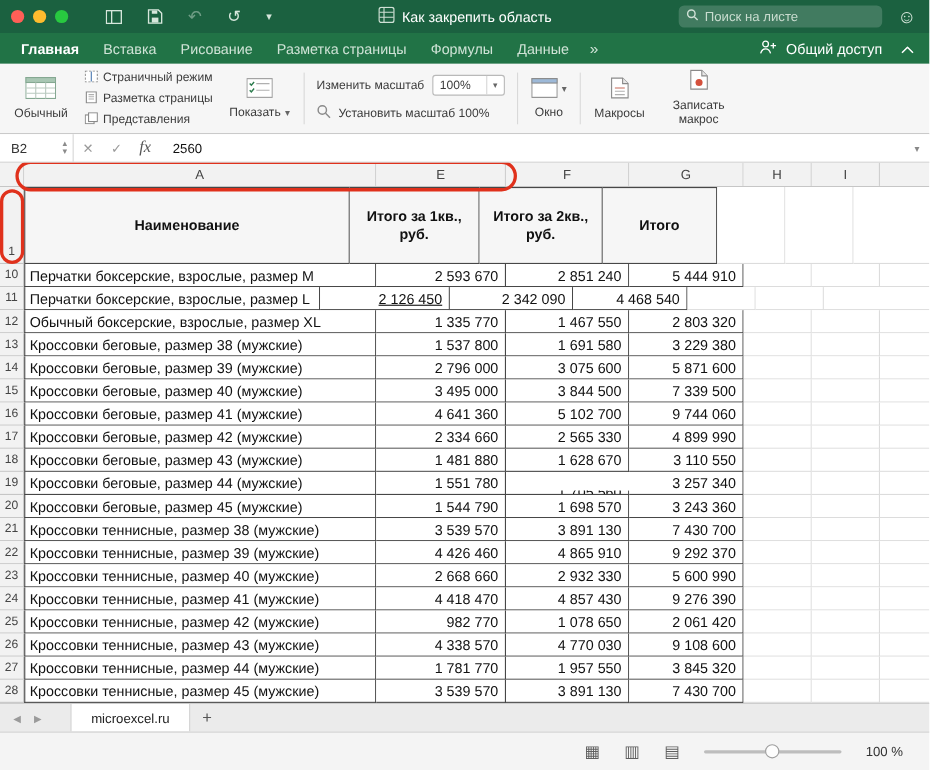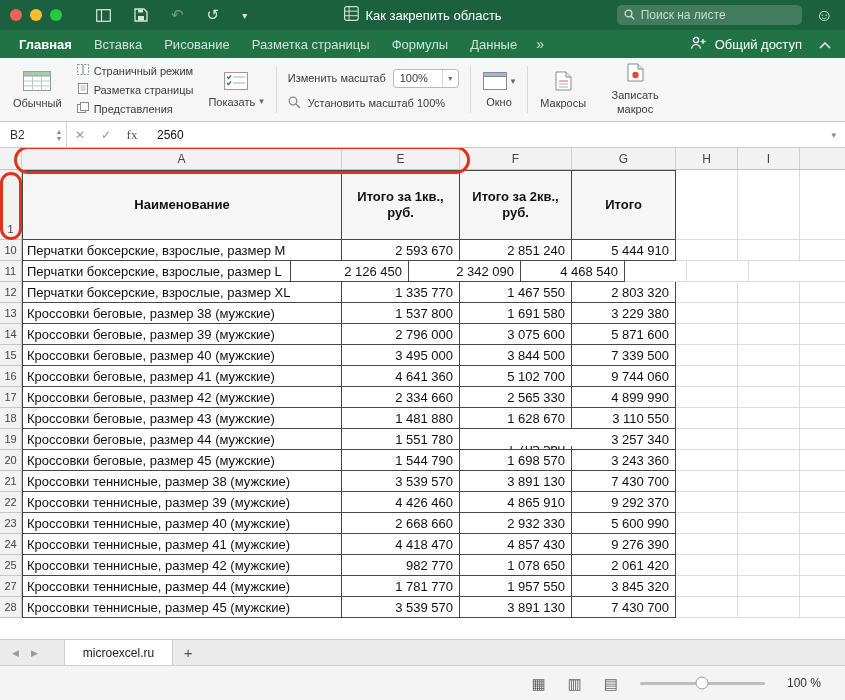--- a/index.html
+++ b/index.html
@@ -41,21 +41,21 @@
 .combo .car{width:16px;height:100%;border-left:1px solid #d6d6d6;display:flex;align-items:center;justify-content:center;color:#666;font-size:8px}
 .caret{color:#666;font-size:9px;line-height:1}
 .lblrow{display:flex;align-items:center;gap:4px}
 .rb-label2{text-align:center;line-height:1.2;max-width:62px;white-space:normal}
 
 
 .fbar{height:26px;background:#fff;border-bottom:1px solid #c9c9c9;display:flex;align-items:center;font-size:12px;color:#333;flex:0 0 auto}
 .namebox{width:52px;height:100%;display:flex;align-items:center;padding-left:10px}
 .stepper{width:15px;height:100%;display:flex;flex-direction:column;align-items:center;justify-content:center;color:#8b8b8b;font-size:7px;line-height:7px;border-right:1px solid #d6d6d6}
 .fbtn{width:26px;text-align:center;color:#9a9a9a;font-size:12px}
-.fx{font-family:"Liberation Serif",serif;color:#555;font-size:13px;width:26px;text-align:center}
+.fx{font-style:italic;font-family:"Liberation Serif",serif;color:#555;font-size:15px;width:26px;text-align:center}
 .fvalue{margin-left:12px;color:#111}
 .fbar-caret{margin-left:auto;margin-right:9px;color:#888;font-size:9px}
 
 
 .sheet{position:relative;height:491px;overflow:hidden;background:#fff;flex:0 0 auto}
 .colhdr{display:flex;height:22px;background:#f2f2f2;border-bottom:1px solid #c6c6c6;font-size:12px;color:#444}
 .ch{display:flex;align-items:center;justify-content:center;border-right:1px solid #cfcfcf;height:100%;background:#f2f2f2}
 .chfill{flex:1;border-right:none}
 .grow{display:flex;height:21px}
 .grow.hdr{height:70px}
@@ -305,51 +305,51 @@
         <div class="ch" style="width: 118px;">E</div>
         <div class="ch" style="width: 112px;">F</div>
         <div class="ch" style="width: 104px;">G</div>
         <div class="ch" style="width: 62px;">H</div>
         <div class="ch" style="width: 62px;">I</div>
         <div class="ch chfill"></div>
       </div>
     <div id="gridbody">
         <div class="grow hdr">
           <div class="cell rowhdr rowhdr-tall" style="width: 22px;">1</div>
-          <div class="cell dk first hdrcell" style="width: 320px;">Наименование</div>
+          <div class="cell dk first hdrcell" style="width: 296px;">Наименование</div>
           <div class="cell dk hdrcell" style="width: 118px;">Итого за 1кв., руб.</div>
           <div class="cell dk hdrcell" style="width: 112px;">Итого за 2кв., руб.</div>
           <div class="cell dk hdrcell" style="width: 104px;">Итого</div>
           <div class="cell lt" style="width: 62px;"></div>
           <div class="cell lt" style="width: 62px;"></div>
           <div class="cell fill"></div>
         </div>
         <div class="grow">
           <div class="cell rowhdr" style="width: 22px;">10</div>
           <div class="cell dk first namecell" style="width: 320px;">Перчатки боксерские, взрослые, размер M</div>
           <div class="cell dk numcell" style="width: 118px;">2 593 670</div>
           <div class="cell dk numcell" style="width: 112px;">2 851 240</div>
           <div class="cell dk numcell" style="width: 104px;">5 444 910</div>
           <div class="cell lt" style="width: 62px;"></div>
           <div class="cell lt" style="width: 62px;"></div>
           <div class="cell fill"></div>
         </div>
         <div class="grow">
           <div class="cell rowhdr" style="width: 22px;">11</div>
           <div class="cell dk first namecell" style="width: 269px;">Перчатки боксерские, взрослые, размер L</div>
-          <div class="cell dk numcell" style="width: 118px;">2 126 450</div>
+          <div class="cell dk numcell" style="width: 118px; text-decoration: underline;">2 126 450</div>
           <div class="cell dk numcell" style="width: 112px;">2 342 090</div>
           <div class="cell dk numcell" style="width: 104px;">4 468 540</div>
           <div class="cell lt" style="width: 62px;"></div>
           <div class="cell lt" style="width: 62px;"></div>
           <div class="cell fill"></div>
         </div>
         <div class="grow">
           <div class="cell rowhdr" style="width: 22px;">12</div>
-          <div class="cell dk first namecell" style="width: 320px;">Перчатки боксерские, взрослые, размер XL</div>
+          <div class="cell dk first namecell" style="width: 320px;">Обычный боксерские, взрослые, размер XL</div>
           <div class="cell dk numcell" style="width: 118px;">1 335 770</div>
           <div class="cell dk numcell" style="width: 112px;">1 467 550</div>
           <div class="cell dk numcell" style="width: 104px;">2 803 320</div>
           <div class="cell lt" style="width: 62px;"></div>
           <div class="cell lt" style="width: 62px;"></div>
           <div class="cell fill"></div>
         </div>
         <div class="grow">
           <div class="cell rowhdr" style="width: 22px;">13</div>
           <div class="cell dk first namecell" style="width: 320px;">Кроссовки беговые, размер 38 (мужские)</div>
@@ -469,20 +469,30 @@
           <div class="cell lt" style="width: 62px;"></div>
           <div class="cell lt" style="width: 62px;"></div>
           <div class="cell fill"></div>
         </div>
         <div class="grow">
           <div class="cell rowhdr" style="width: 22px;">25</div>
           <div class="cell dk first namecell" style="width: 320px;">Кроссовки теннисные, размер 42 (мужские)</div>
           <div class="cell dk numcell" style="width: 118px;">982 770</div>
           <div class="cell dk numcell" style="width: 112px;">1 078 650</div>
           <div class="cell dk numcell" style="width: 104px;">2 061 420</div>
+          <div class="cell lt" style="width: 62px;"></div>
+          <div class="cell lt" style="width: 62px;"></div>
+          <div class="cell fill"></div>
+        </div>
+        <div class="grow">
+          <div class="cell rowhdr" style="width: 22px;">26</div>
+          <div class="cell dk first namecell" style="width: 320px;">Кроссовки теннисные, размер 43 (мужские)</div>
+          <div class="cell dk numcell" style="width: 118px;">4 338 570</div>
+          <div class="cell dk numcell" style="width: 112px;">4 770 030</div>
+          <div class="cell dk numcell" style="width: 104px;">9 108 600</div>
           <div class="cell lt" style="width: 62px;"></div>
           <div class="cell lt" style="width: 62px;"></div>
           <div class="cell fill"></div>
         </div>
         <div class="grow">
           <div class="cell rowhdr" style="width: 22px;">27</div>
           <div class="cell dk first namecell" style="width: 320px;">Кроссовки теннисные, размер 44 (мужские)</div>
           <div class="cell dk numcell" style="width: 118px;">1 781 770</div>
           <div class="cell dk numcell" style="width: 112px;">1 957 550</div>
           <div class="cell dk numcell" style="width: 104px;">3 845 320</div>

